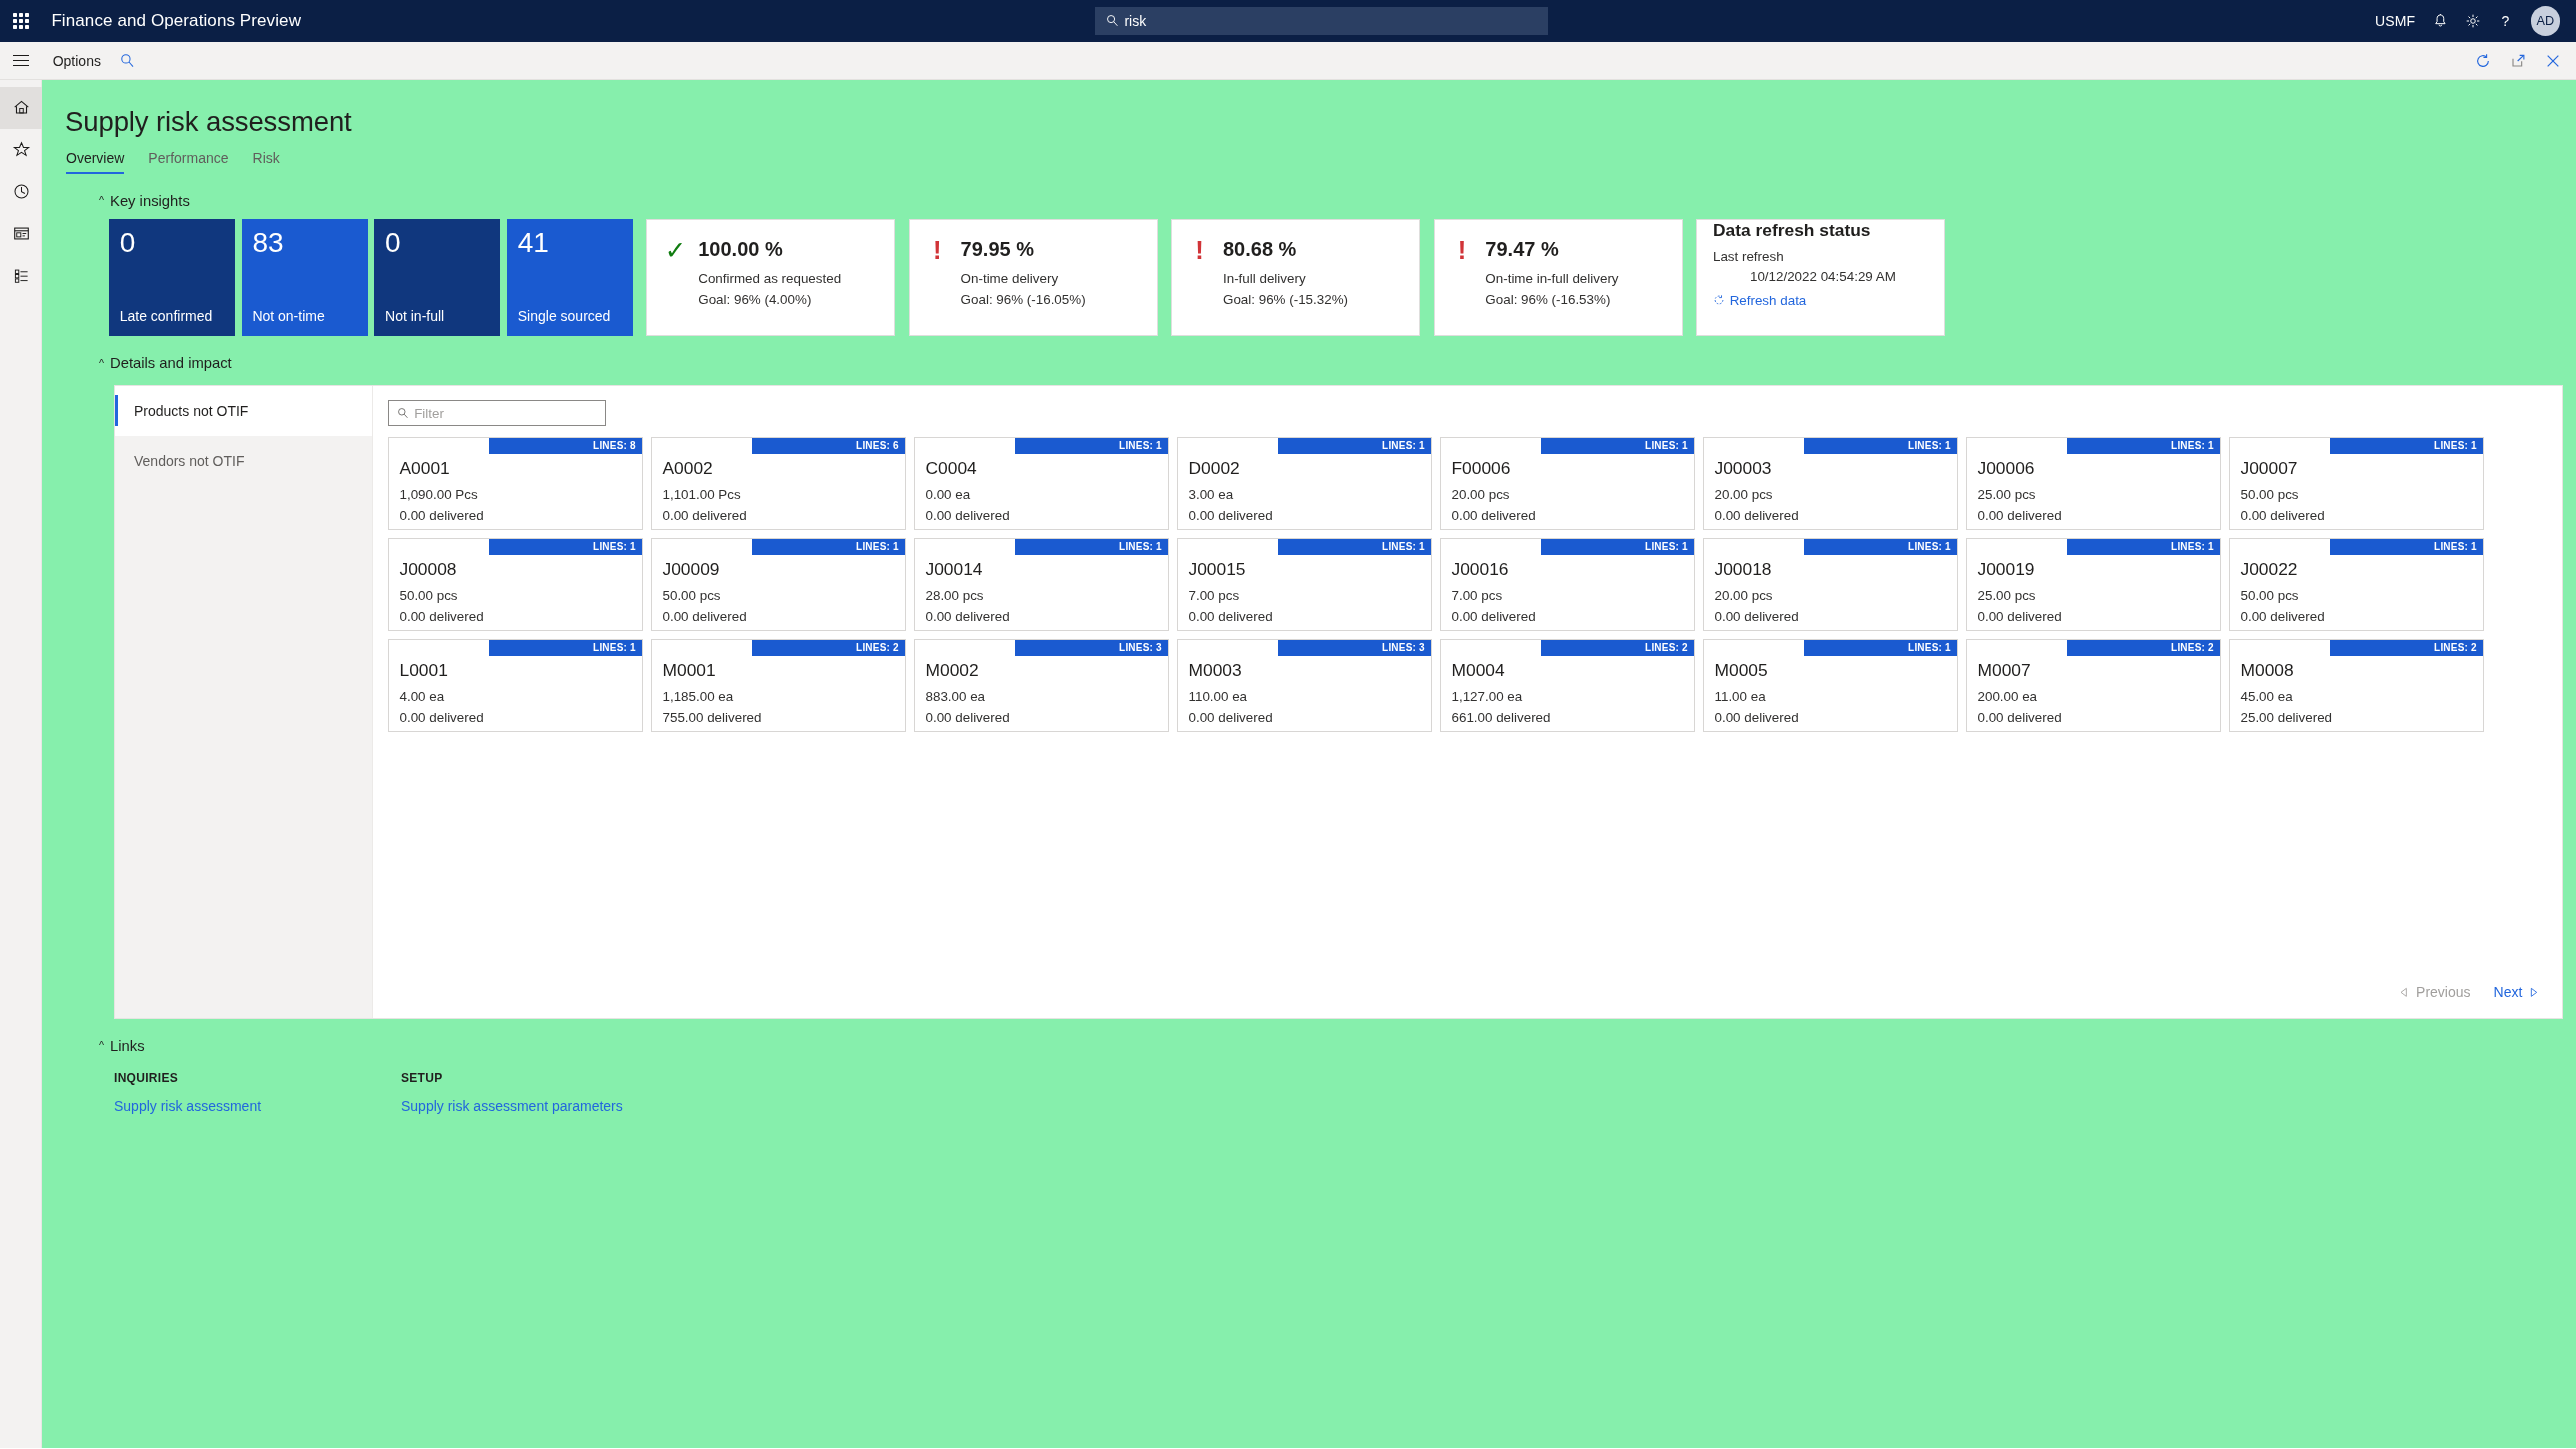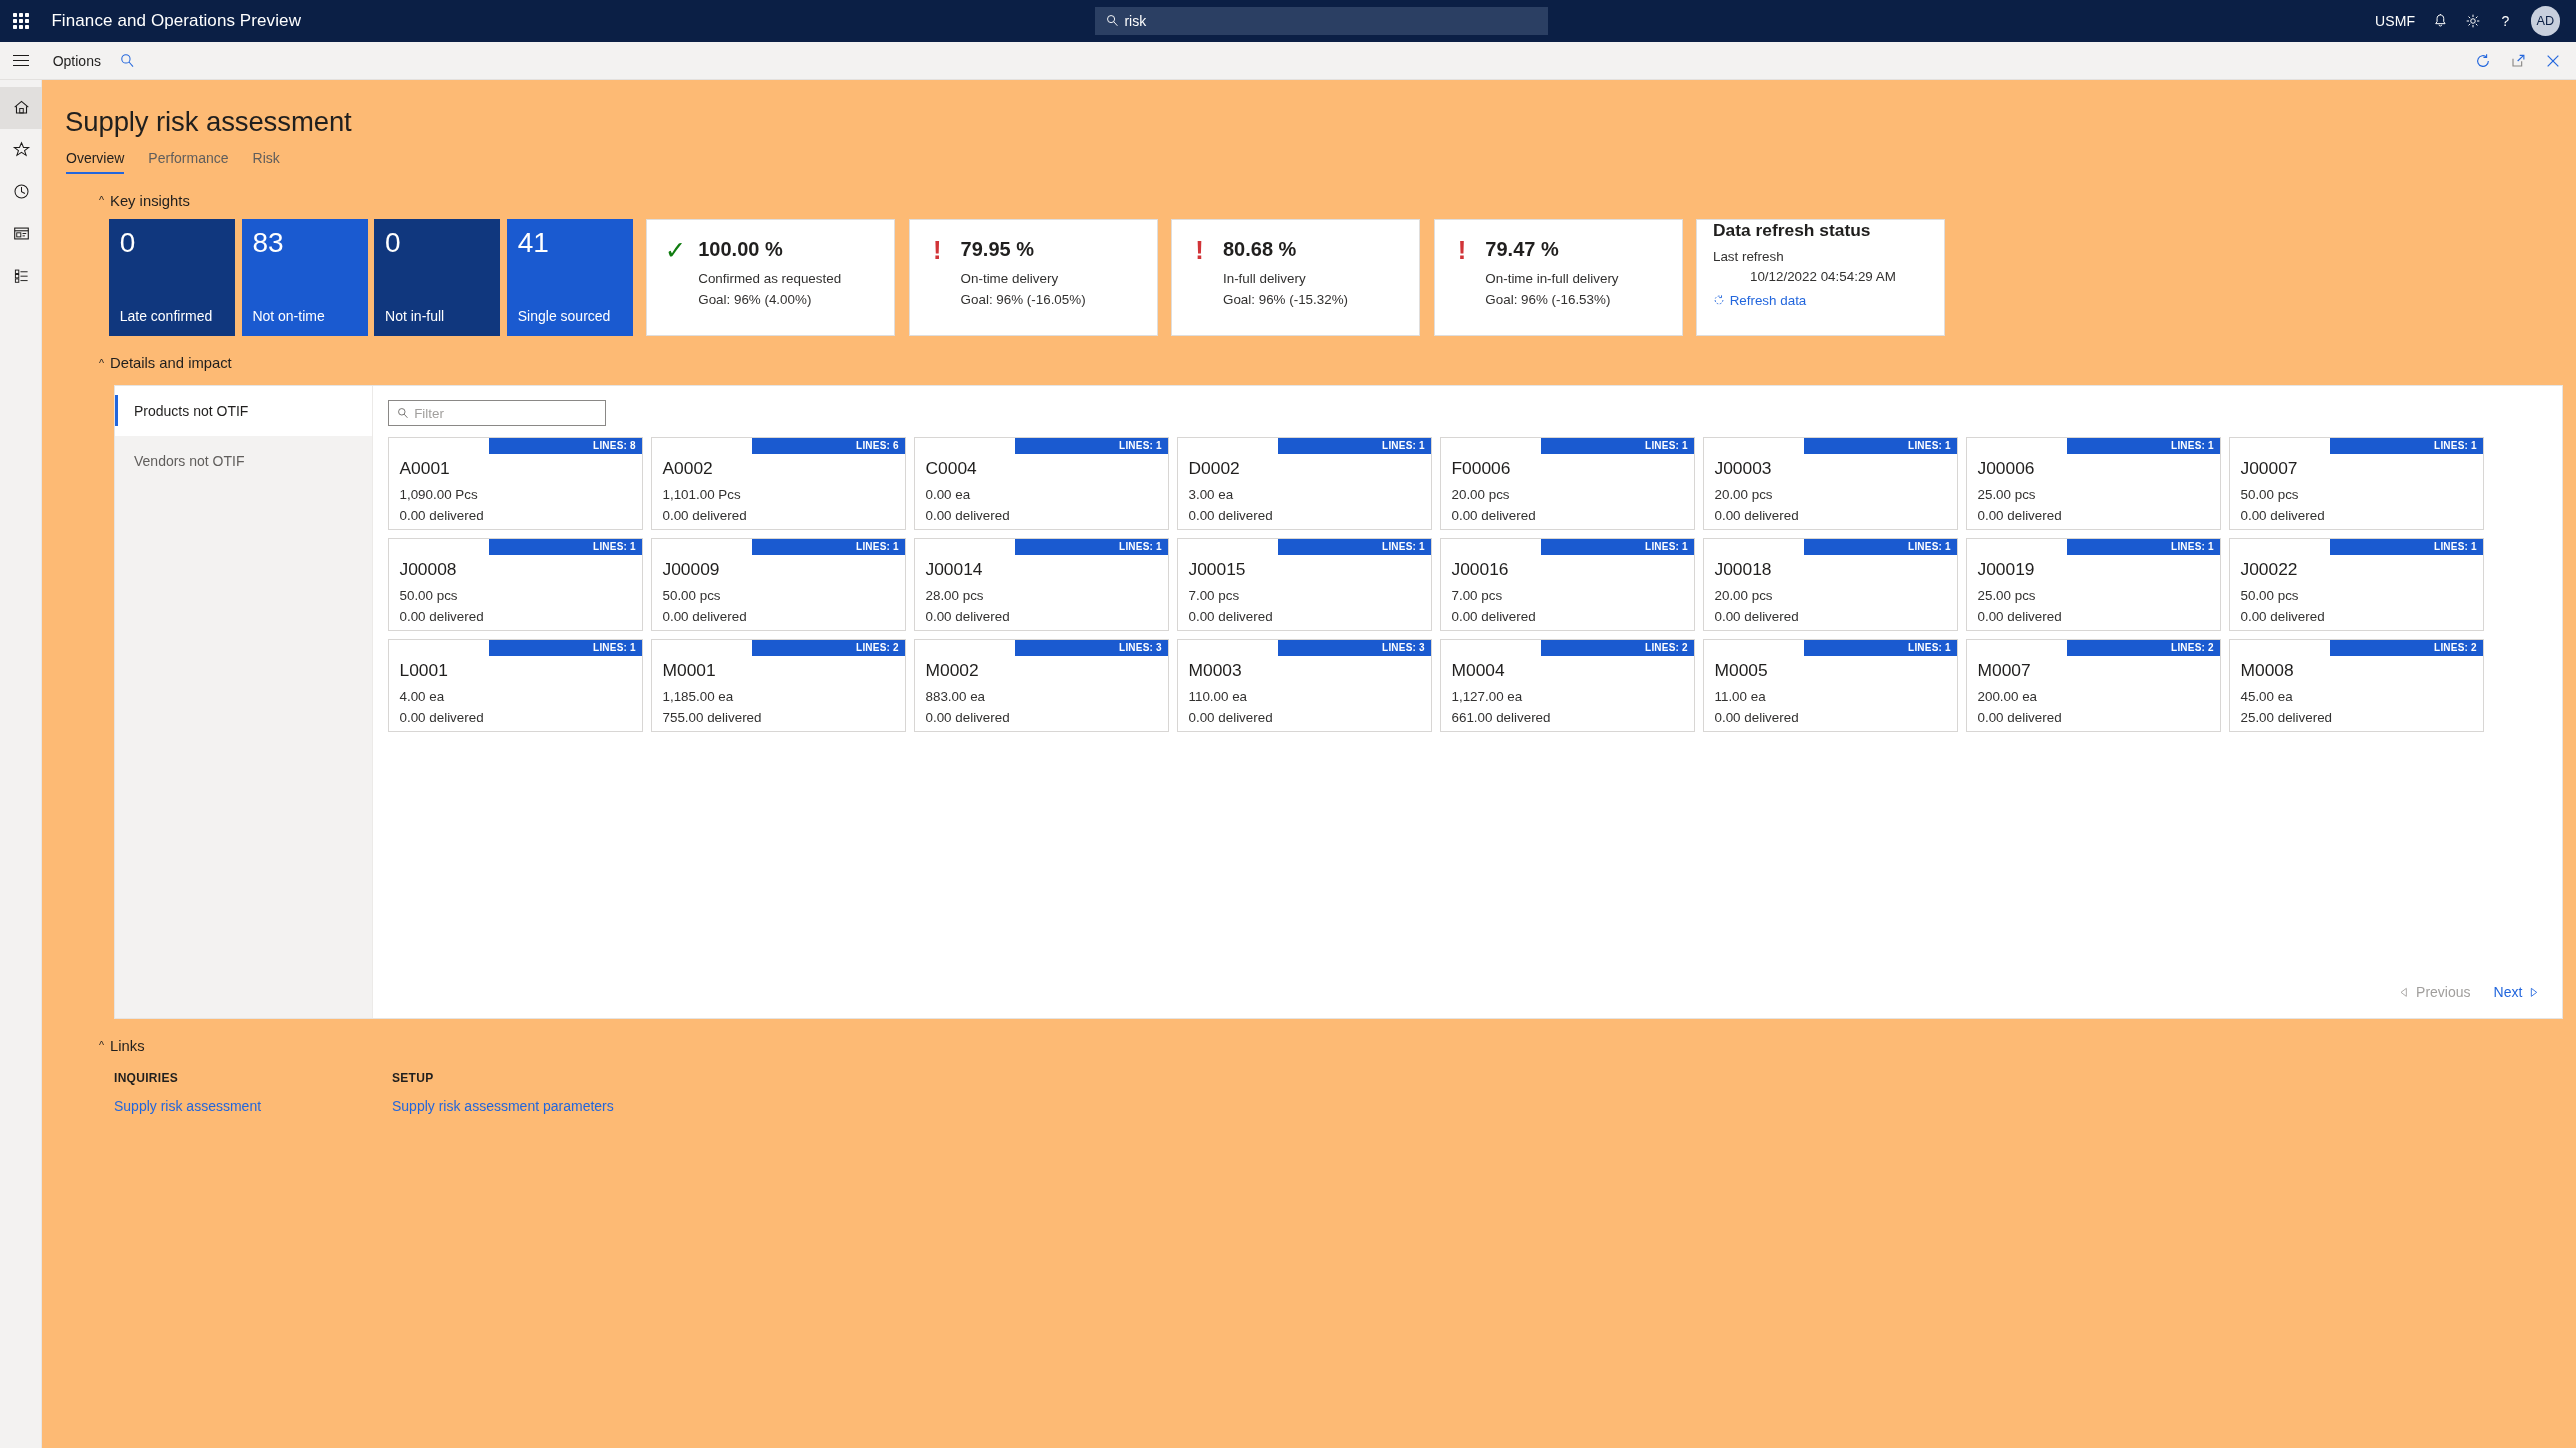--- a/index.html
+++ b/index.html
@@ -88,21 +88,21 @@
     padding-top: 6.7px;
   }
   .rail-item {
     width: 42px; height: 42px;
     display: flex; align-items: center; justify-content: center;
     cursor: pointer;
   }
   .rail-item.active { background: #e1dfdd; }
 
   .content {
-    flex: 1; background: #fdba74;
+    flex: 1; background: #86efac;
     padding: 0; overflow: hidden;
     position: relative;
   }
 
   
   .page-title {
     font-size: 27.5px; color: #201f1e; font-weight: 400;
     padding: 25.5px 0 0 23px; letter-spacing: -0.1px;
   }
   .tabs {
@@ -236,21 +236,21 @@
     font-size: 14px; color: #a19f9d;
     display: flex; align-items: center; gap: 6px; cursor: default;
   }
   .pg-next {
     font-size: 14px; color: #2266dd;
     display: flex; align-items: center; gap: 6px; cursor: pointer;
   }
 
   
   .links-grid {
-    display: flex; padding: 17.4px 0 0 72px; gap: 4px;
+    display: flex; padding: 17.4px 0 0 72px; gap: 13px;
   }
   .link-col { width: 274px; }
   .link-col .lc-head {
     font-size: 12px; color: #201f1e; font-weight: 700; letter-spacing: 0.3px;
   }
   .link-col .lc-link {
     font-size: 14px; color: #2266dd; margin-top: 13.4px; cursor: pointer;
   }
 </style>
 </head>

